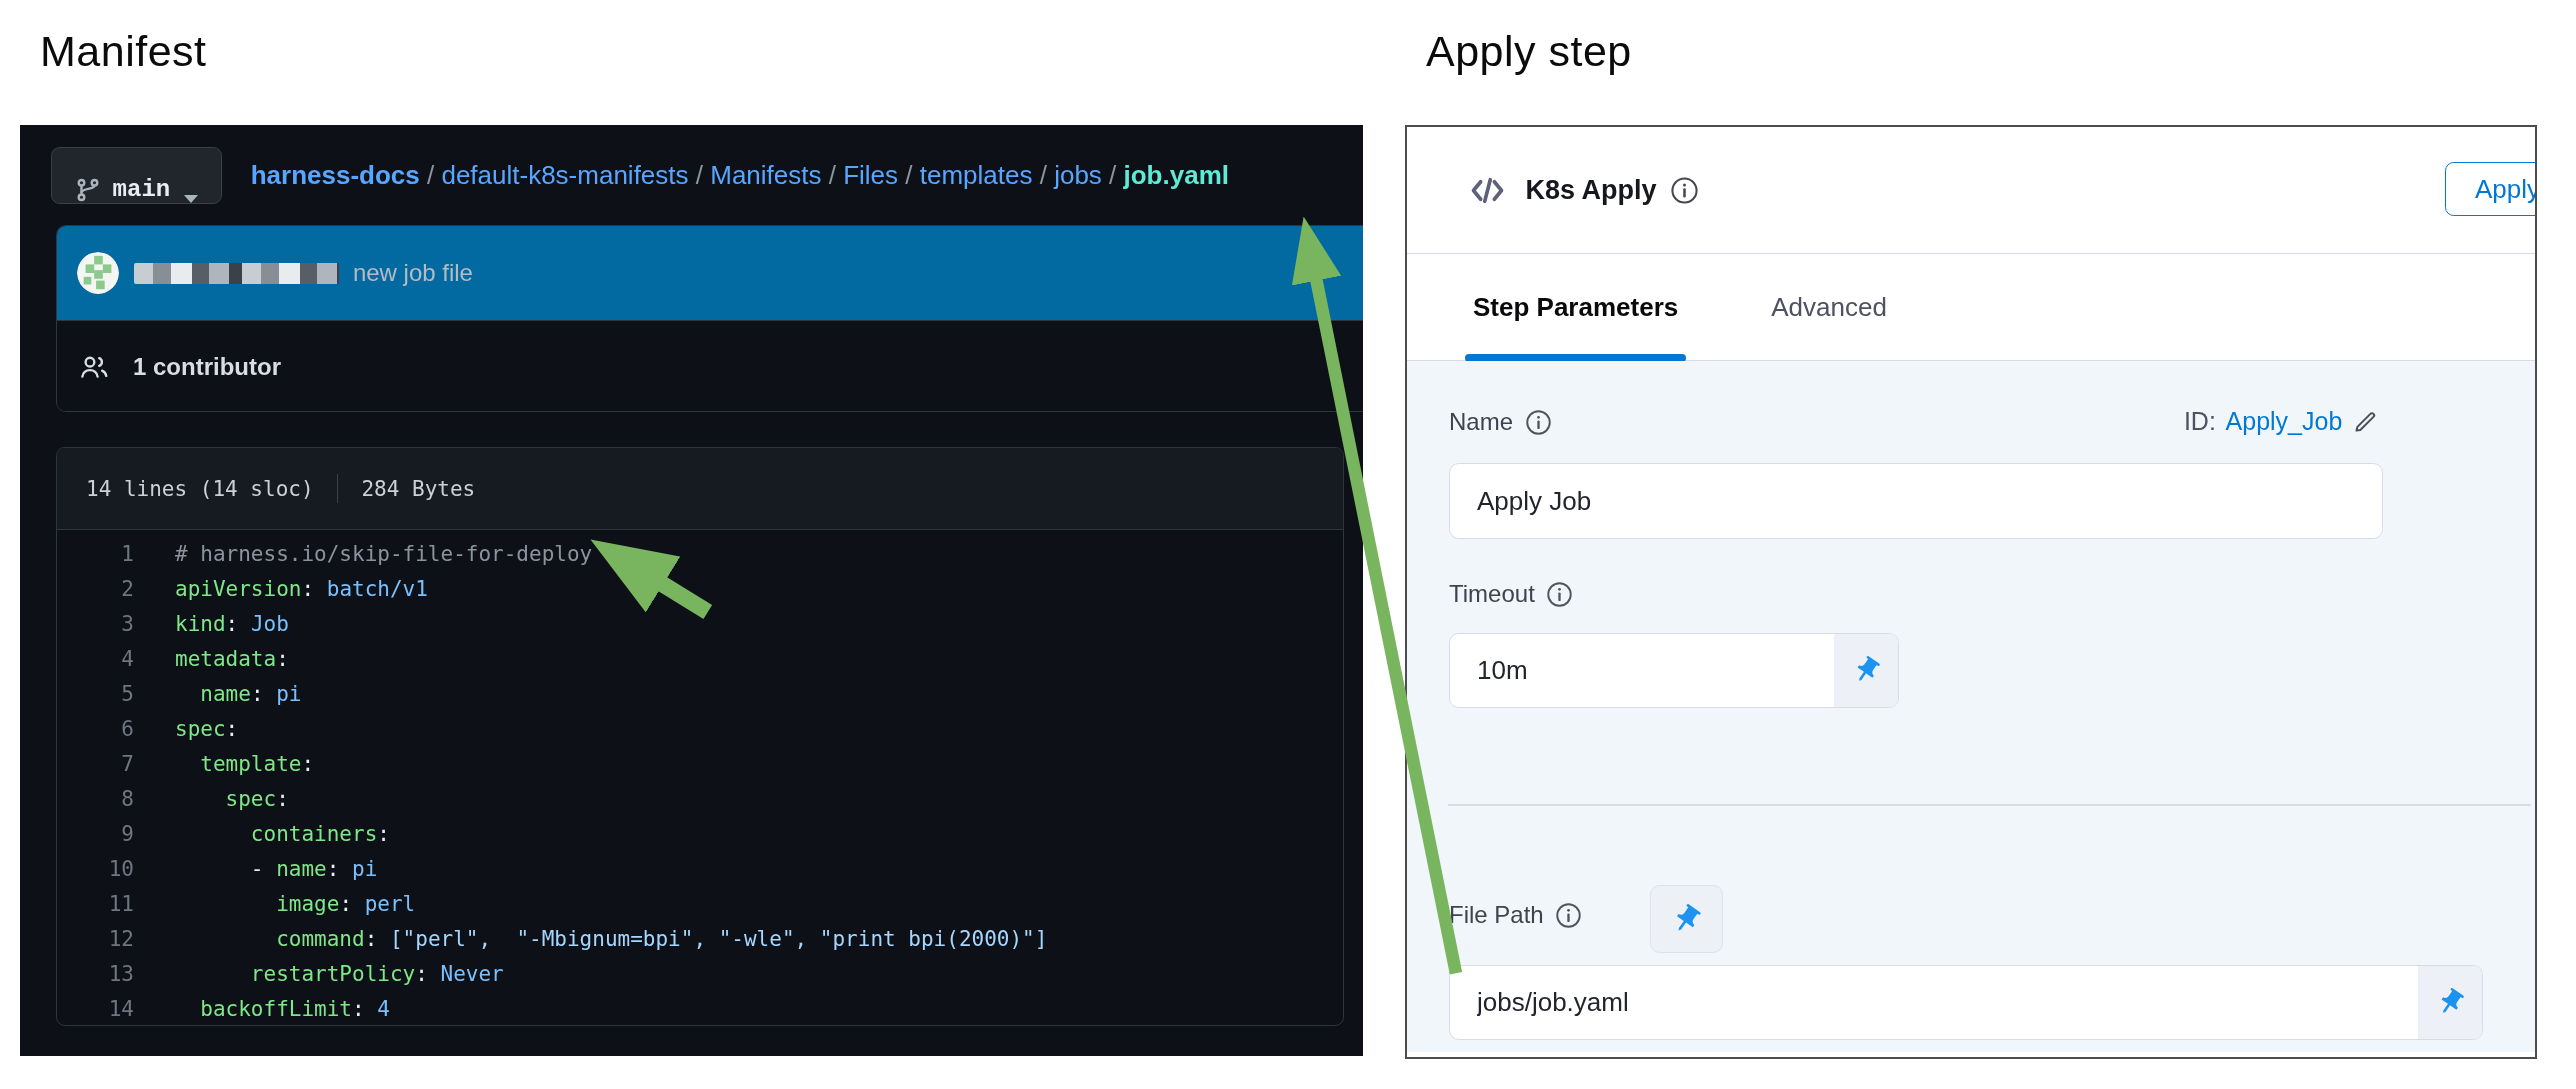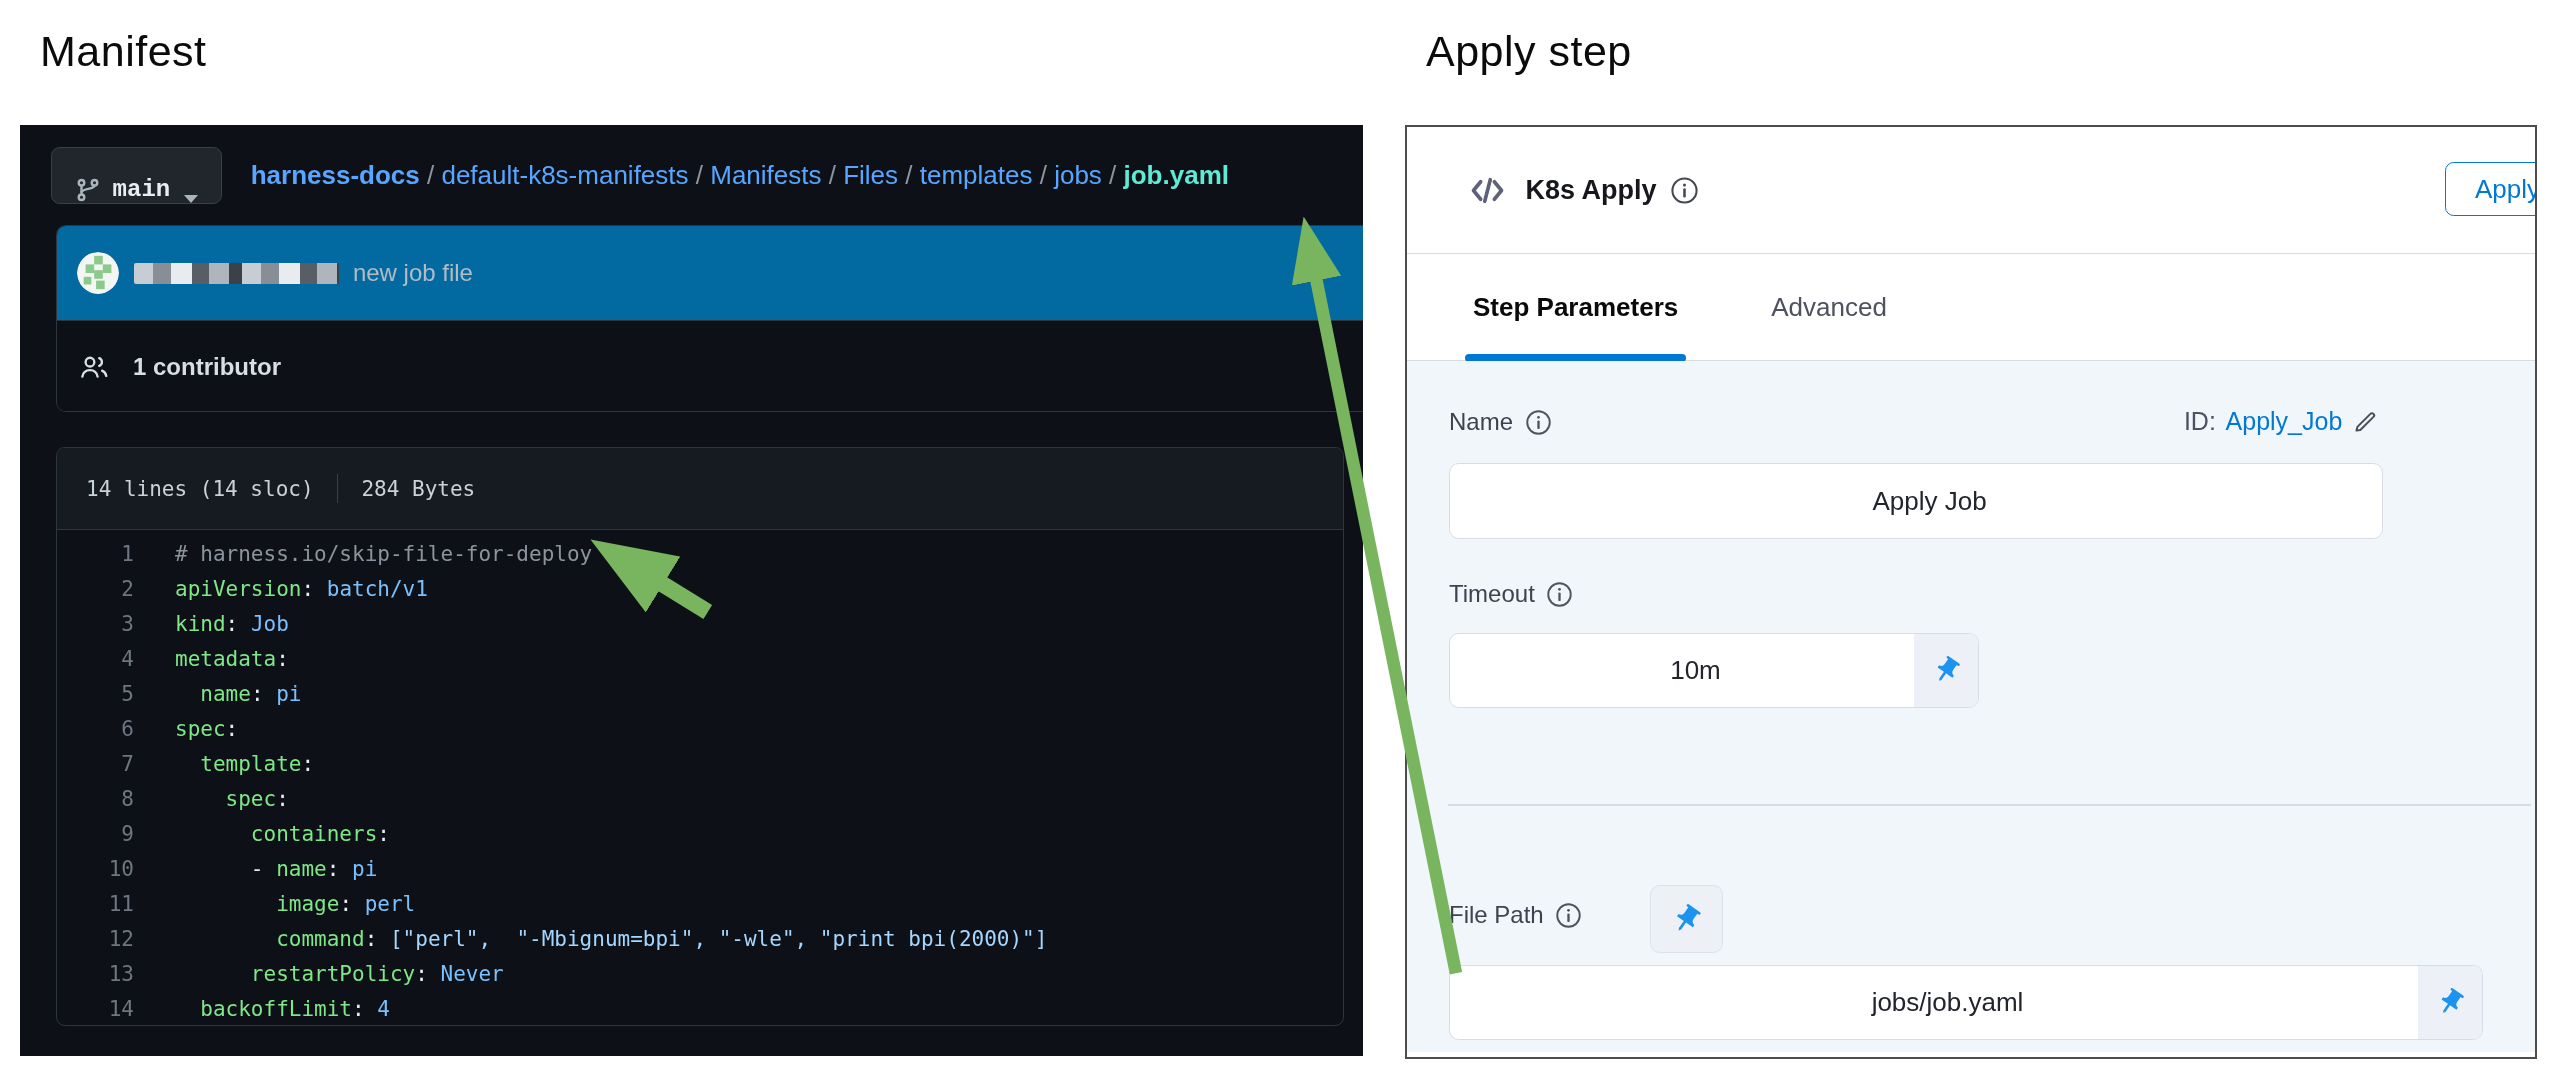--- a/index.html
+++ b/index.html
@@ -50,21 +50,21 @@
   .tabs{height:106px;display:flex;align-items:center;padding-left:66px;gap:93px;border-bottom:1.9px solid #d8dbe6;background:#fff;}
   .tab{font-size:26px;color:#4d5160;cursor:pointer;position:relative;height:100%;display:flex;align-items:center;}
   .tab.active{font-weight:700;color:#0a0a0c;}
   .tab.active::after{content:"";position:absolute;left:-7.7px;right:-7.7px;bottom:-1.9px;height:7.7px;border-radius:4.8px;background:#0278d5;}
   .sp-content{position:relative;background:#f0f6fa;height:691px;}
   .field-label{position:absolute;left:42px;display:flex;align-items:center;gap:11.6px;font-size:24px;color:#3f434f;}
   .id-group{position:absolute;right:156px;top:46px;display:flex;align-items:center;gap:9.7px;font-size:25px;}
   .id-group .id-pre{color:#4d5160;}
   .id-group .id-val{color:#0278d5;cursor:pointer;}
   .tb{position:absolute;background:#fff;border:1.9px solid #d9dce6;border-radius:9.7px;box-sizing:border-box;display:flex;overflow:hidden;}
-  .tb input{flex:1;border:none;outline:none;background:transparent;padding:0 0 0 27px;font-size:26px;color:#23252d;font-family:"Liberation Sans",sans-serif;min-width:0;text-align:center;}
+  .tb input{flex:1;border:none;outline:none;background:transparent;padding:0 0 0 27px;font-size:26px;color:#23252d;font-family:"Liberation Sans",sans-serif;min-width:0;}
   .tb .suffix{flex:0 0 64px;background:#edf0f6;display:flex;align-items:center;justify-content:center;cursor:pointer;}
   .pin-btn{position:absolute;width:73px;height:68px;background:#edf0f5;border:1.9px solid #dde1ea;border-radius:9.7px;box-sizing:border-box;
            display:flex;align-items:center;justify-content:center;cursor:pointer;}
   .hdiv{position:absolute;left:41px;right:3.9px;height:1.9px;background:#d8dce6;}
   .pin{transform:rotate(35deg);}
 
   svg{display:block;}
   .arrows{position:absolute;left:0;top:0;z-index:60;pointer-events:none;}
 </style>
 </head>
@@ -240,21 +240,21 @@
       <span>Timeout</span>
       <span>
         <svg viewBox="0 0 24 24" width="27" height="27">
           <circle cx="12" cy="12" r="10" fill="none" stroke="#51545e" stroke-width="1.7"></circle>
           <path stroke="#51545e" stroke-width="2.1" stroke-linecap="round" d="M12 11.2v5.6"></path>
           <circle cx="12" cy="7.4" r="1.25" fill="#51545e"></circle>
         </svg>
       </span>
     </div>
 
-    <div class="tb" style="left:42px;top:272px;width:530px;height:75px;">
+    <div class="tb" style="left:42px;top:272px;width:450px;height:75px;">
       <input value="10m" style="">
       <span class="suffix">
         <svg class="pin" viewBox="0 0 24 24" width="31" height="31">
           <path fill="#1b93ef" d="M16 9V4h1a1 1 0 0 0 0-2H7a1 1 0 0 0 0 2h1v5c0 1.66-1.34 3-3 3v2h5.97v6.2l1 1.6 1-1.6V14H19v-2c-1.66 0-3-1.34-3-3z"></path>
         </svg>
       </span>
     </div>
 
     <div class="hdiv" style="top:443px;"></div>
 

